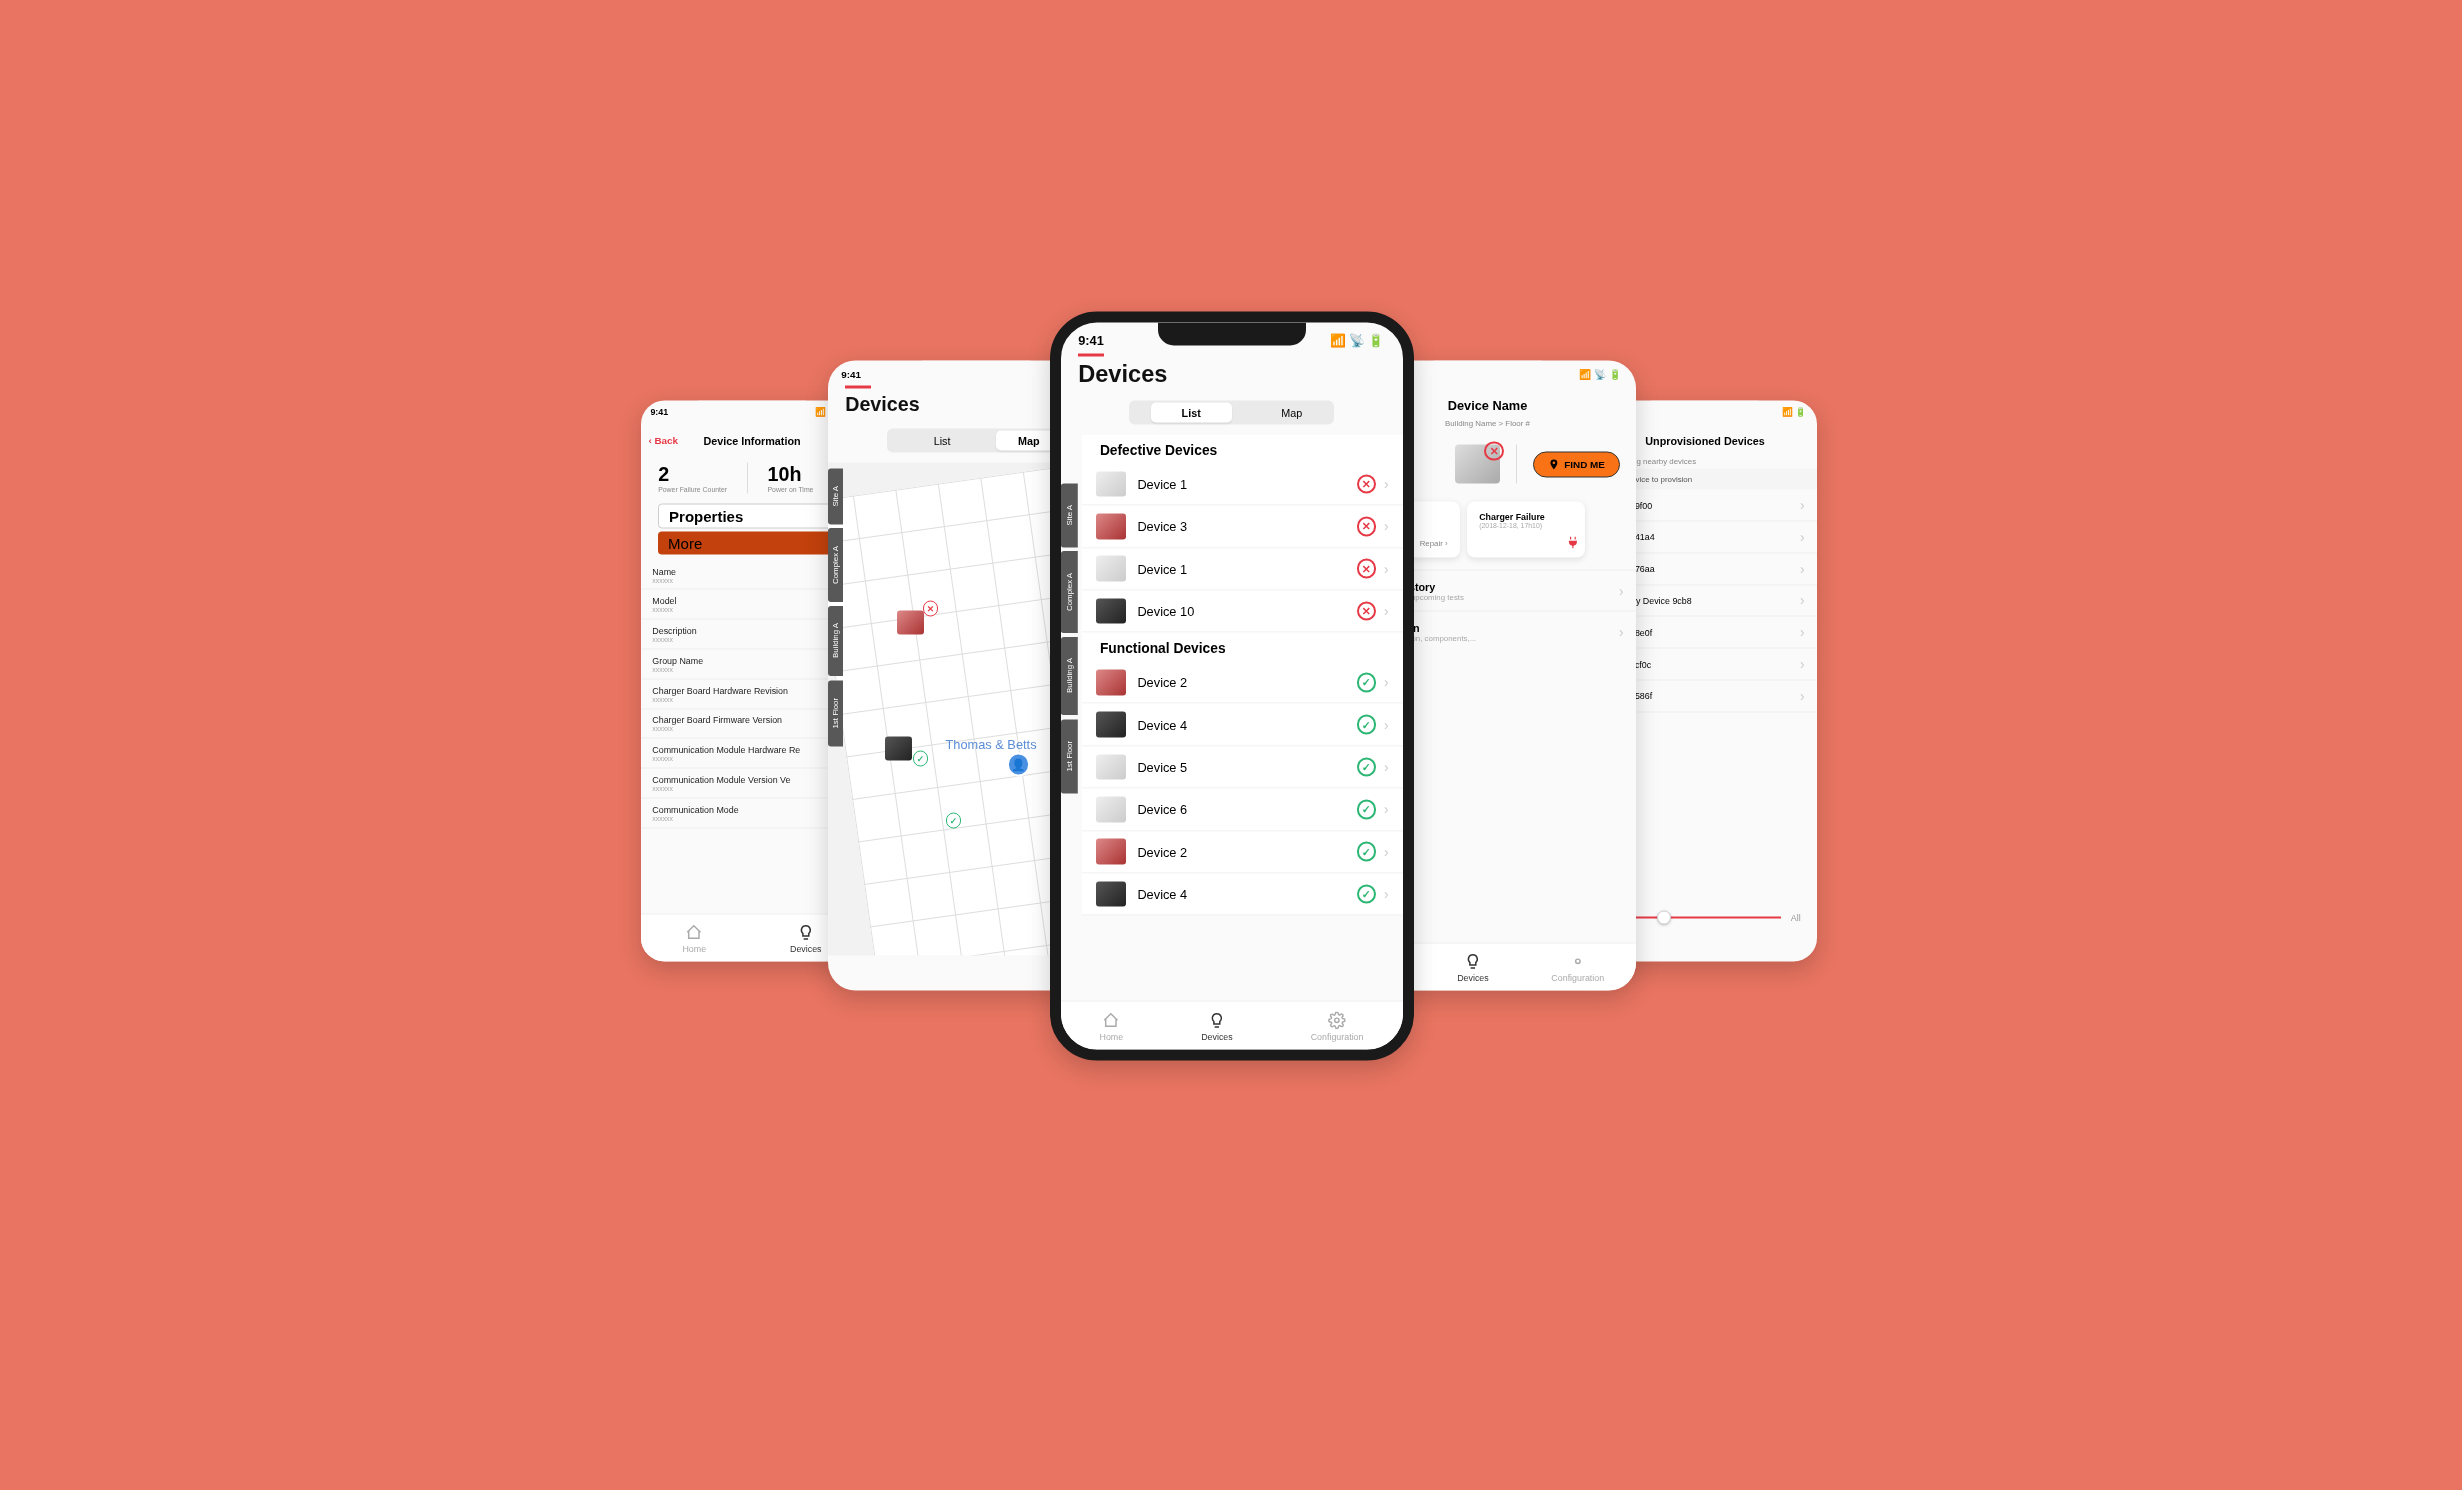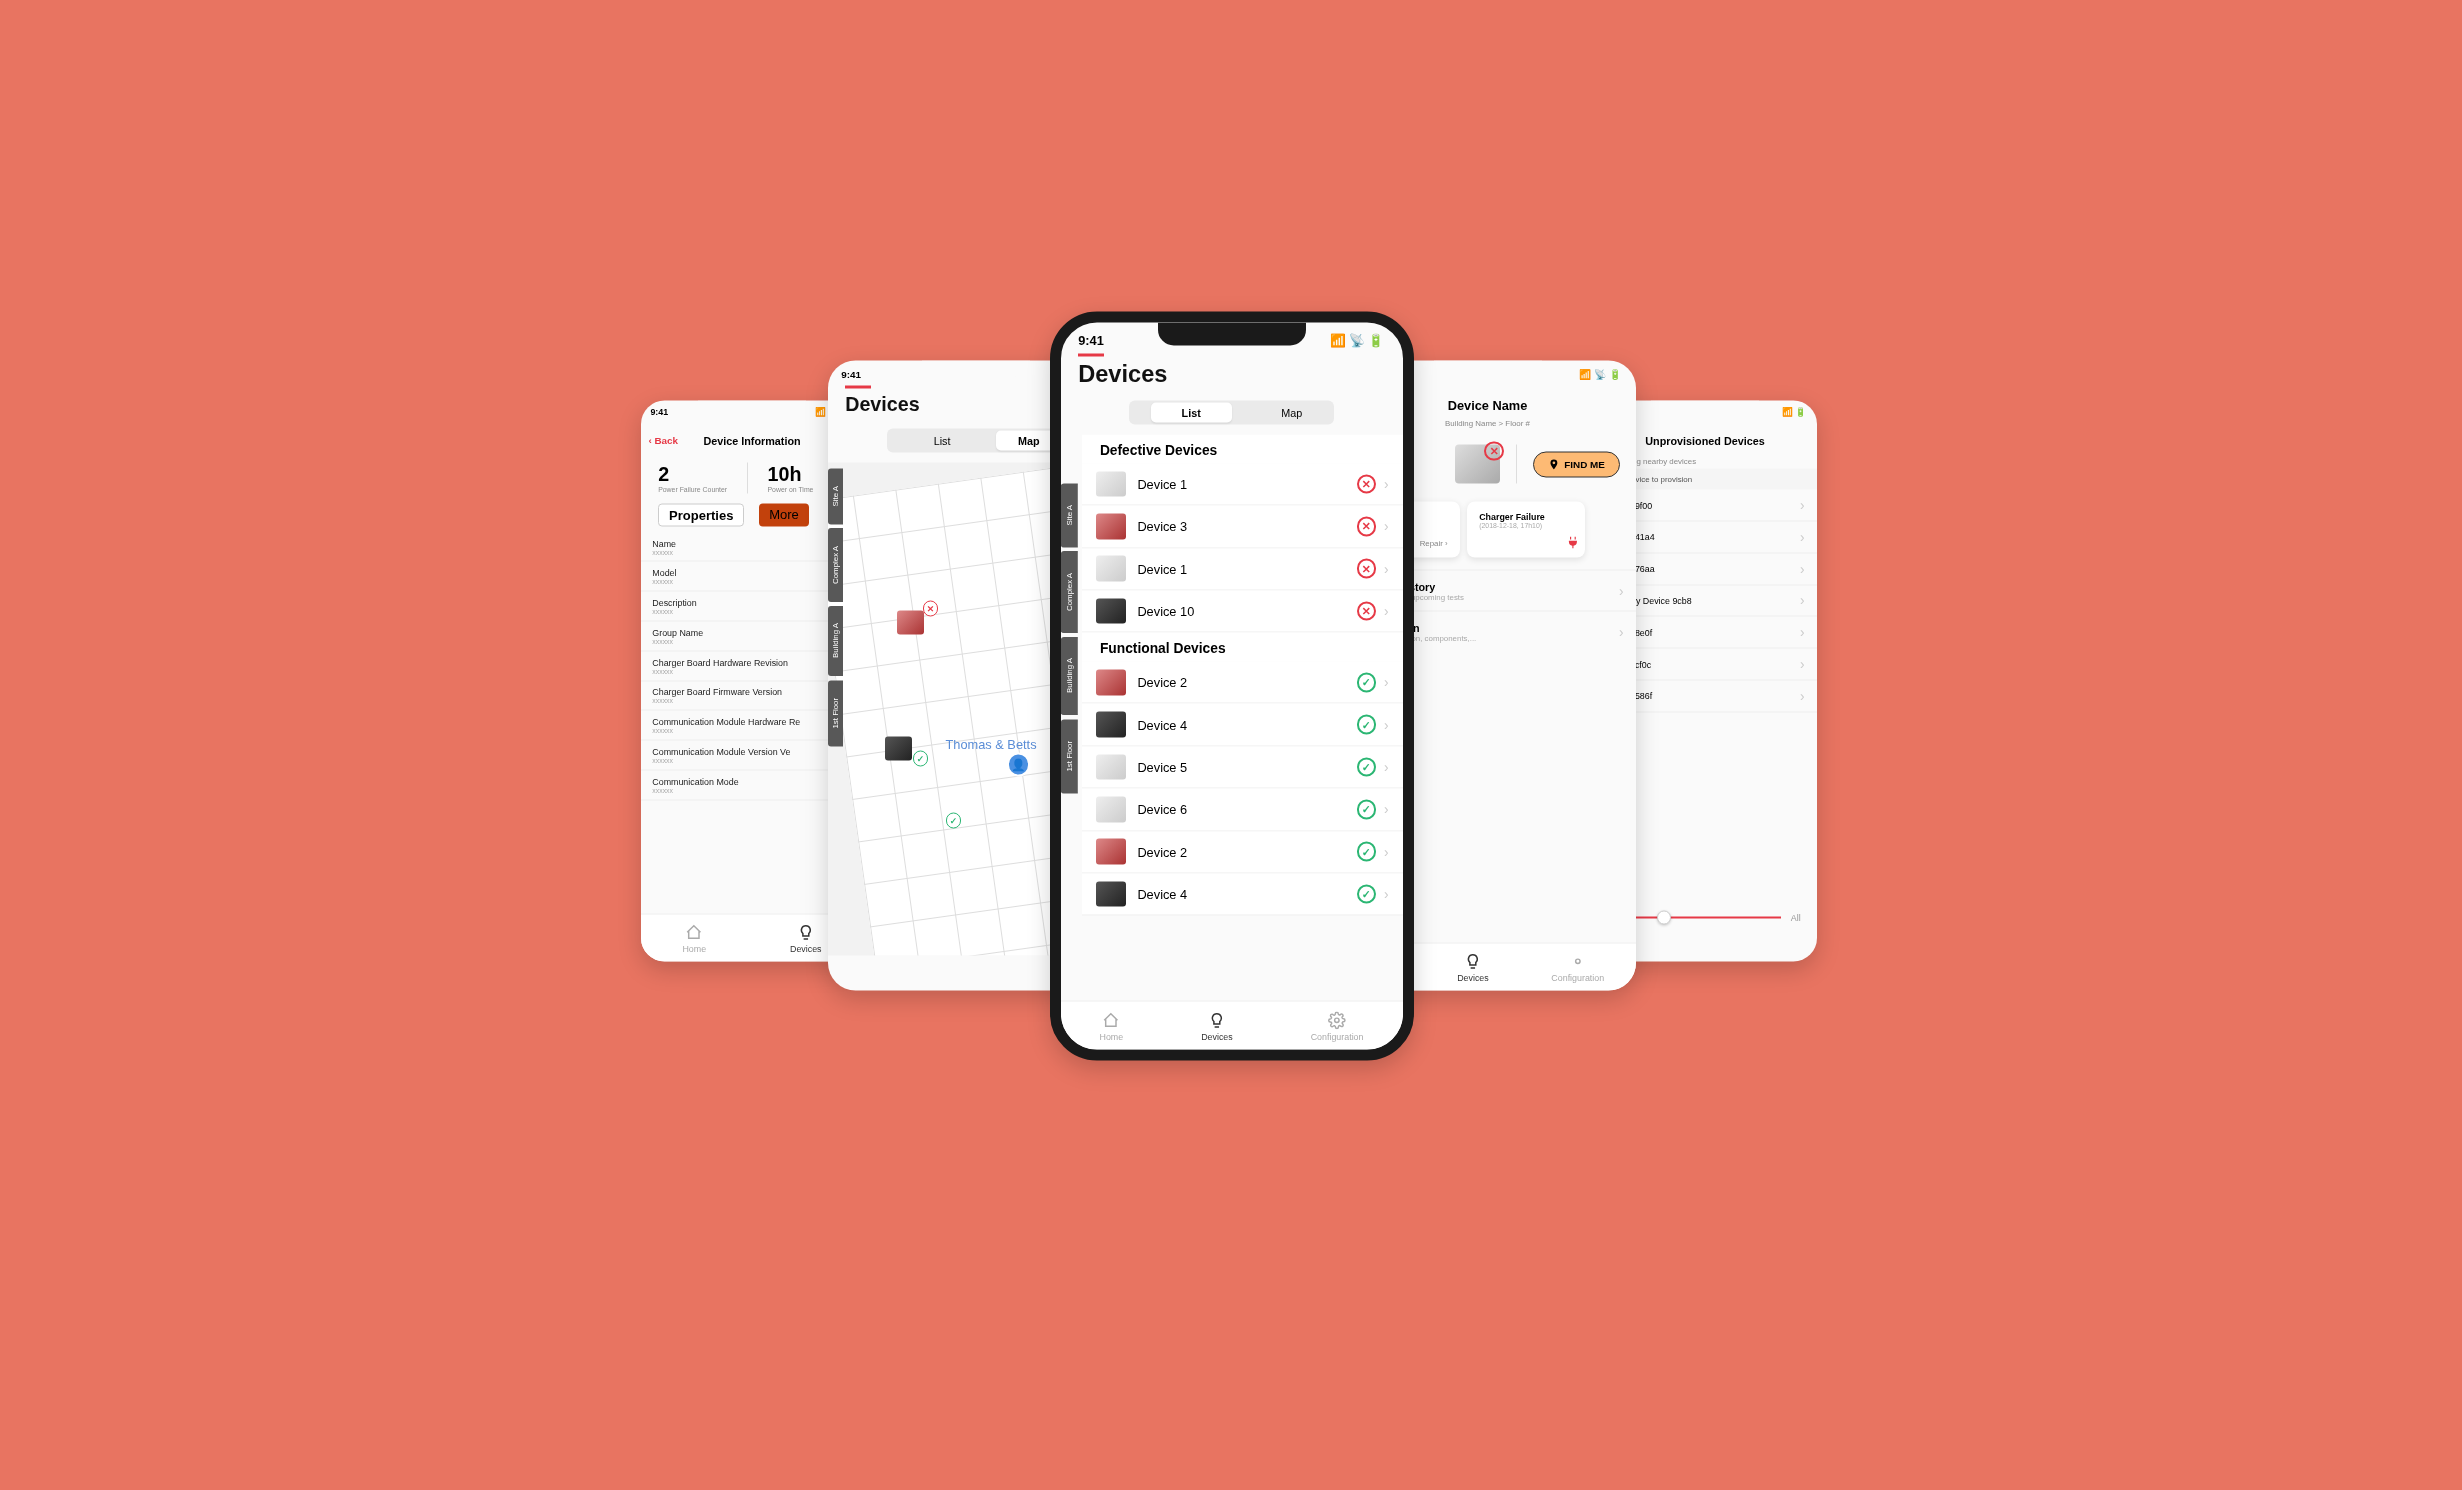--- a/index.html
+++ b/index.html
@@ -212,39 +212,39 @@
   font-size: 11.8px; border: 2px solid #fff;
 }
 
 .nav-header { display: flex; align-items: center; justify-content: center; padding: 5.9px 9.9px; font-size: 10.8px; font-weight: 600; position: relative; margin-top: 10px; }
 .back-link { position: absolute; left: 7.9px; color: #e63946; font-size: 9.9px; }
 .metrics { display: flex; padding: 9.9px 17.7px; gap: 19.7px; }
 .metric { display: flex; flex-direction: column; }
 .metric .val { font-size: 19.7px; font-weight: 700; }
 .metric .lbl { font-size: 6.9px; color: #888; line-height: 1.2; }
 .metric-sep { width: 1px; background: #ddd; }
-.prop-tabs { display: flex; gap: 15px; padding: 0 17.7px 5.9px; font-size: 13px; }
+.prop-tabs { display: flex; gap: 3px; padding: 0 17.7px 5.9px; font-size: 15px; flex-direction: column; }
 .prop-tab { padding: 3px 9.9px; border-radius: 3.9px; background: #c2410c; }
 .prop-tab.active { background: #fff; border: 1px solid #ccc; font-weight: 600; }
 .prop-row { padding: 5.9px 11.8px; border-bottom: 1px solid #eee; }
 .prop-row .plabel { font-size: 8.9px; color: #222; }
 .prop-row .pval { font-size: 6.9px; color: #aaa; }
 
 .sub-header { text-align: center; font-size: 7.9px; color: #888; padding: 0 0 7.9px; }
 .hero-row {
   display: flex; align-items: center; padding: 9.9px 15.8px; gap: 15.8px;
   justify-content: flex-end;
 }
 .hero-img { width: 45px; height: 39px; background: linear-gradient(135deg,#ddd,#aaa); border-radius: 3.9px; position: relative; }
 .hero-status { position: absolute; top:-3.9px; right:-3.9px; }
 .hero-sep { width: 1px; height: 39px; background: #ddd; }
 .find-btn {
   border: 1.5px solid #333; border-radius: 15.8px; padding: 5.9px 13.8px;
   font-size: 9.9px; font-weight: 700; display: flex; align-items: center; gap: 4.9px;
-  background:#fdba74;
+  background:#f97316;
 }
 .failure-cards { display: flex; gap: 7.9px; padding: 7.9px 5.9px 11.8px 2px; overflow: hidden; }
 .failure-card {
   background: #fff; border-radius: 7.9px; padding: 9.9px 11.8px;
   box-shadow: 0 2px 5.9px rgba(0,0,0,0.1);
   min-width: 118px; font-size: 8.9px;
   position: relative;
 }
 .failure-card .fclabel { font-weight: 600; }
 .failure-card .fcdate { color: #aaa; font-size: 6.9px; }

